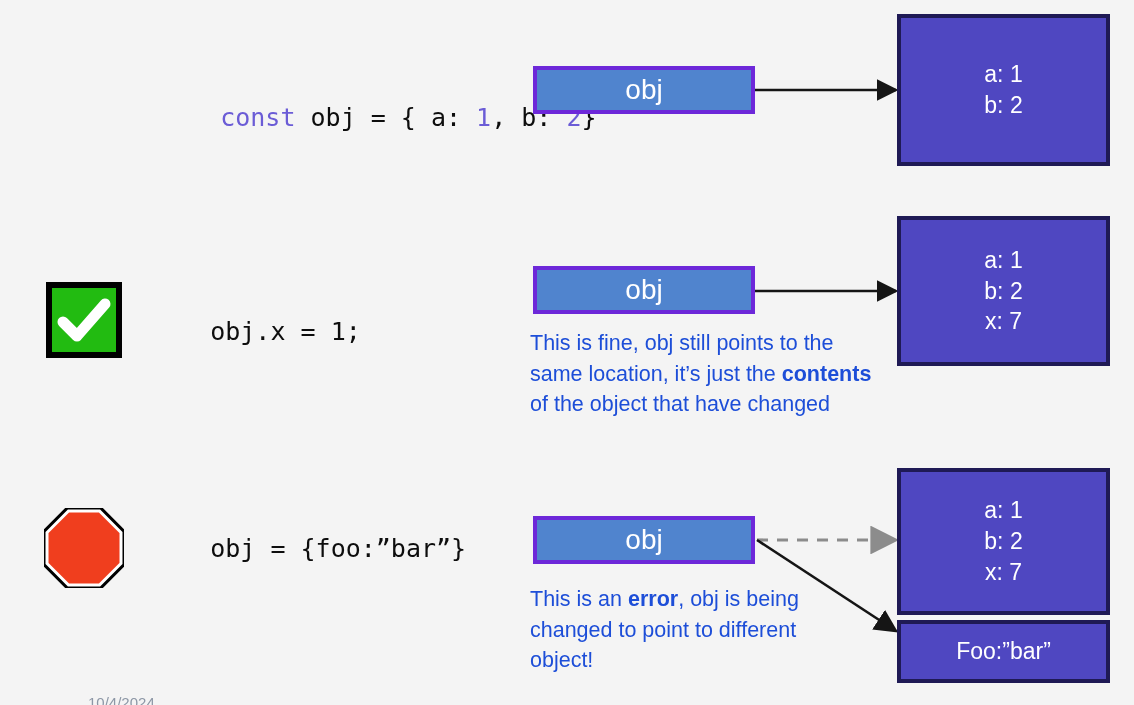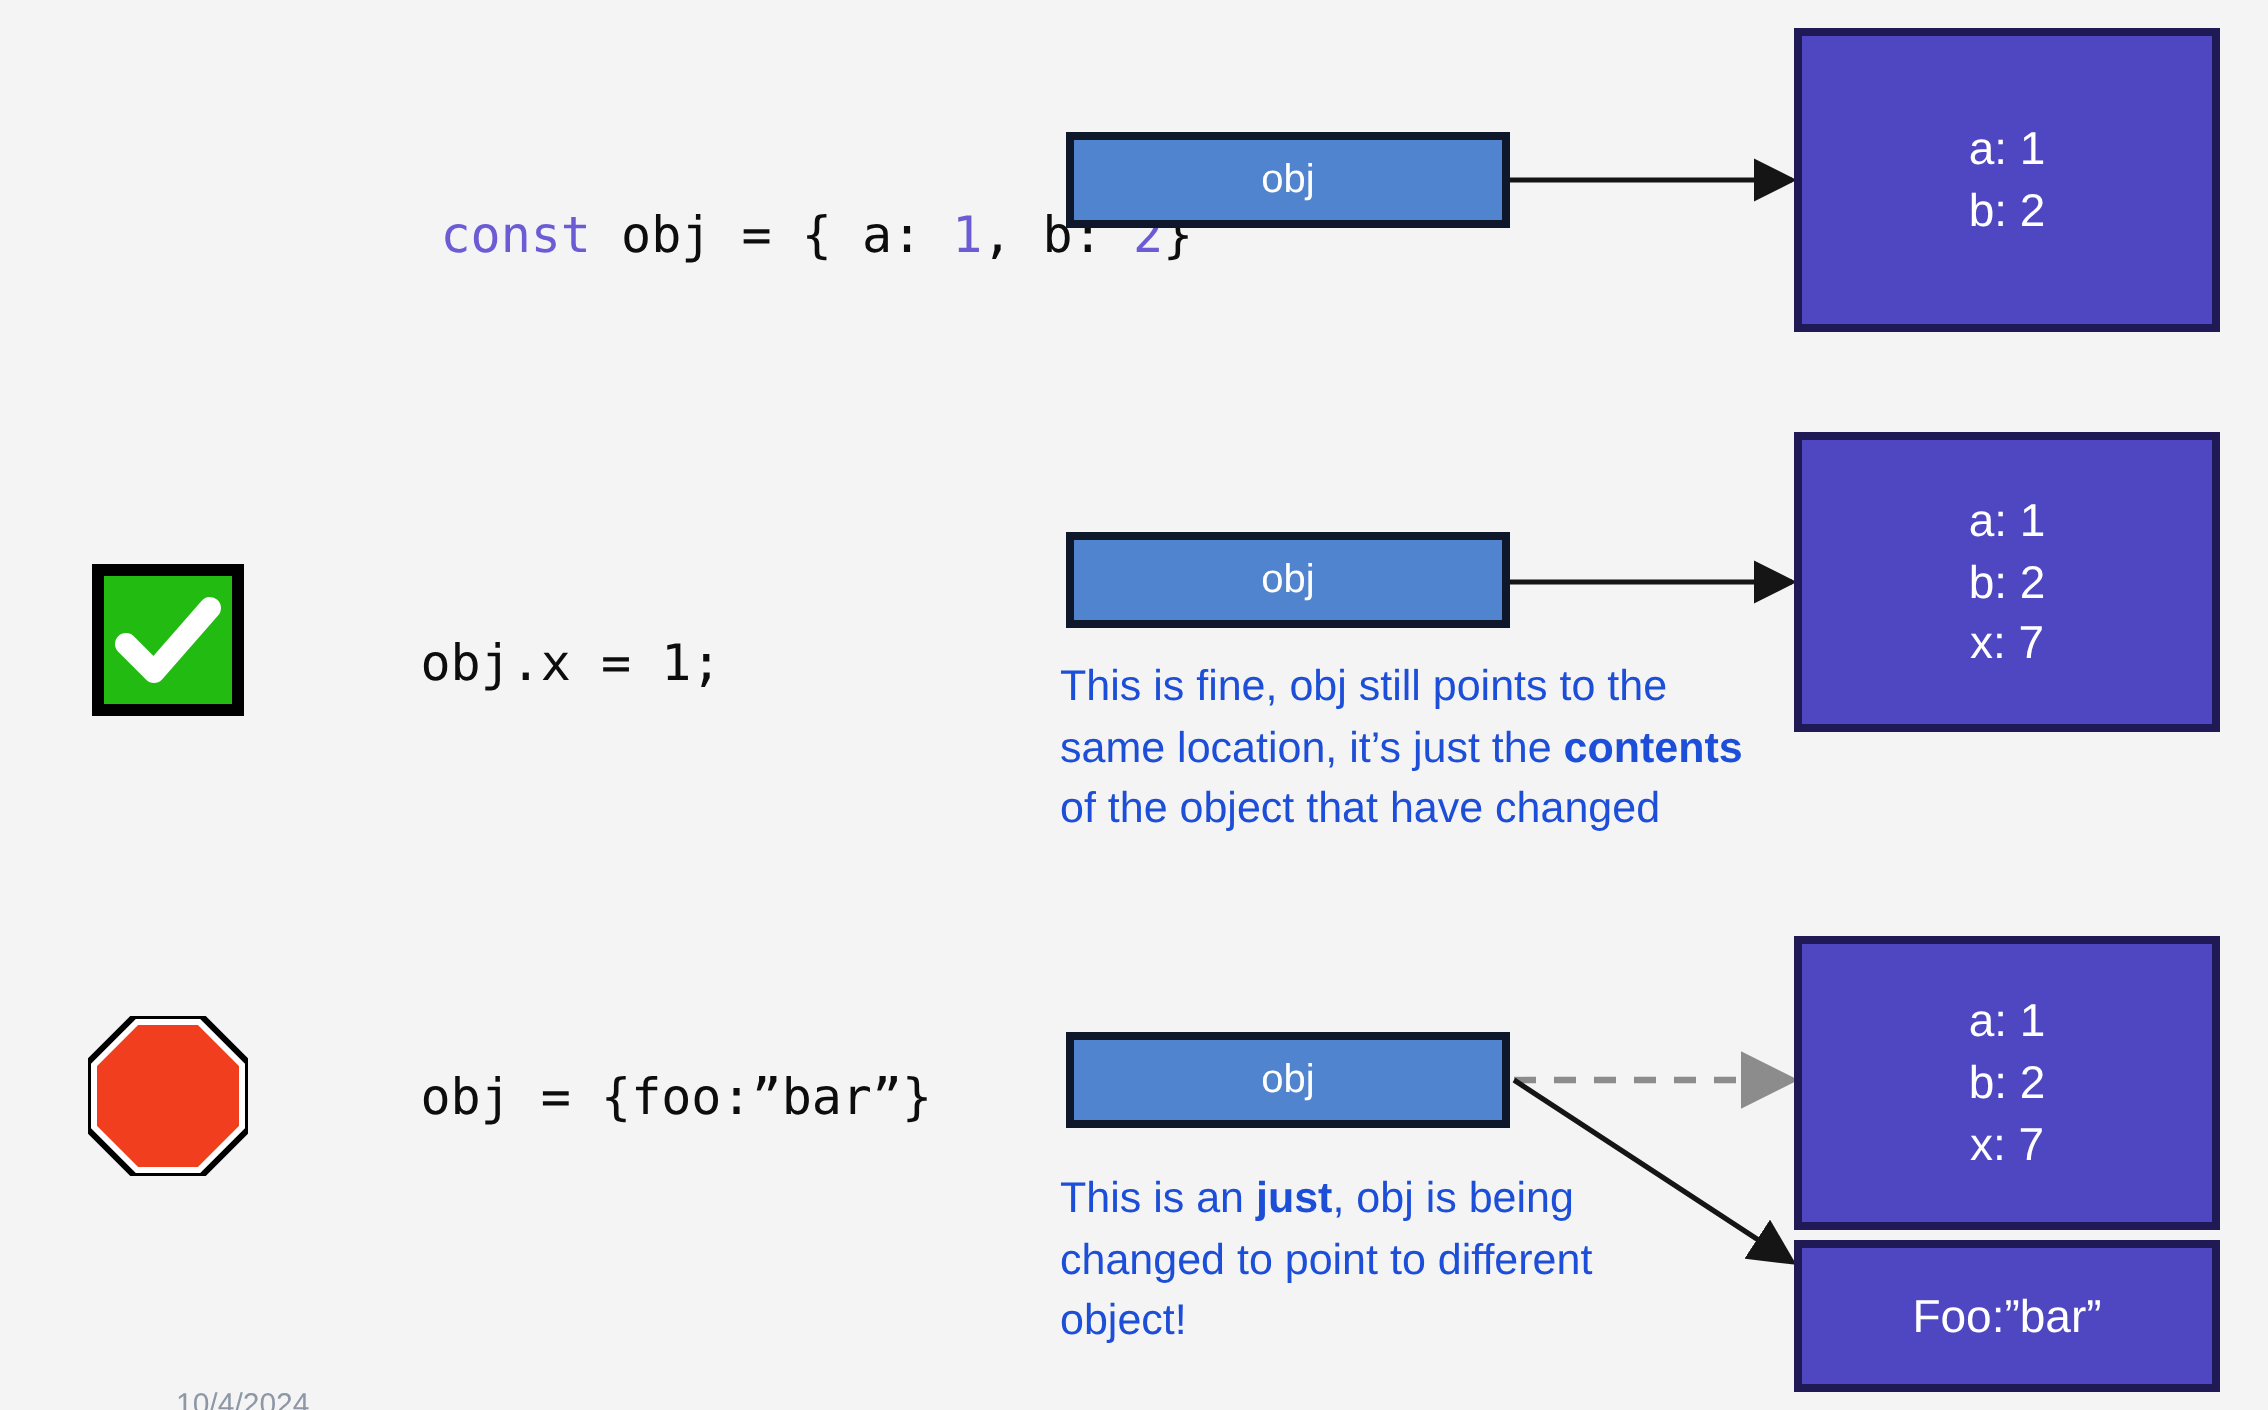--- a/index.html
+++ b/index.html
@@ -38,22 +38,22 @@
     position: absolute;
     box-sizing: border-box;
     display: flex;
     align-items: center;
     justify-content: center;
     color: #ffffff;
     text-align: center;
   }
   .box-blue {
     background: #5084ce;
-    border: 4px solid #0f172a;
-    font-size: 20px;
+    border: 4px solid #6d28d9;
+    font-size: 28px;
   }
   .box-purple {
     background: #4f47c1;
     border: 4px solid #1f1a55;
     font-size: 23px;
     line-height: 1.34;
     flex-direction: column;
   }
   .box-purple .line { display: block; }
 
@@ -167,23 +167,23 @@
   <div class="box box-blue" style="left:533px; top:516px; width:222px; height:48px;">
     <span>obj</span>
   </div>
 
   <div class="box box-purple" style="left:897px; top:468px; width:213px; height:147px;">
     <span class="line">a: 1</span>
     <span class="line">b: 2</span>
     <span class="line">x: 7</span>
   </div>
 
-  <div class="box box-purple" style="left:897px; top:620px; width:213px; height:76px;">
+  <div class="box box-purple" style="left:897px; top:620px; width:213px; height:63px;">
     <span class="line">Foo:”bar”</span>
   </div>
 
   <div class="prose" style="left:530px; top:584px; width:330px;">
-    <span>This is an </span><b>just</b><span>, obj is being changed to point to different object!</span>
+    <span>This is an </span><b>error</b><span>, obj is being changed to point to different object!</span>
   </div>
 
   <div class="footer-date">10/4/2024</div>
 
 </div>
 
 </body></html>

